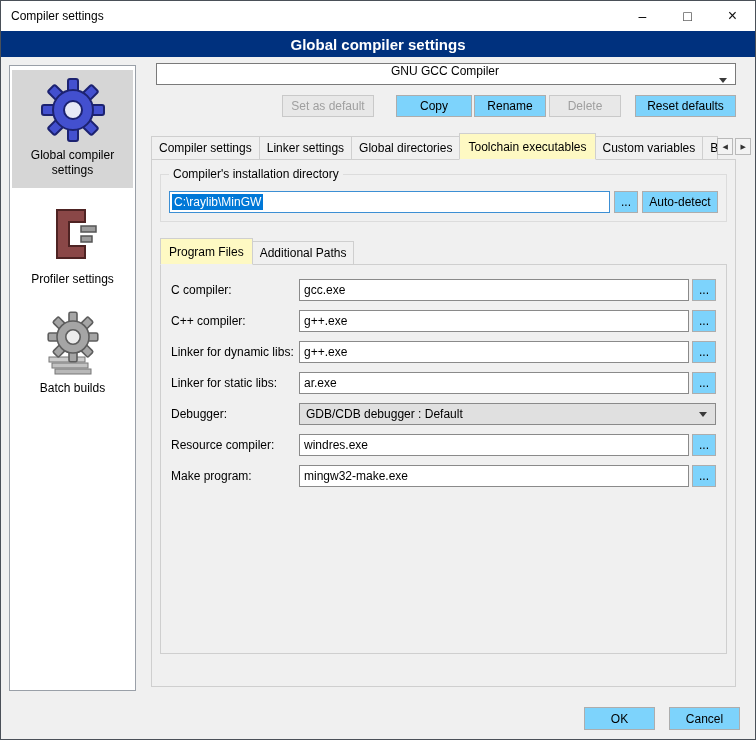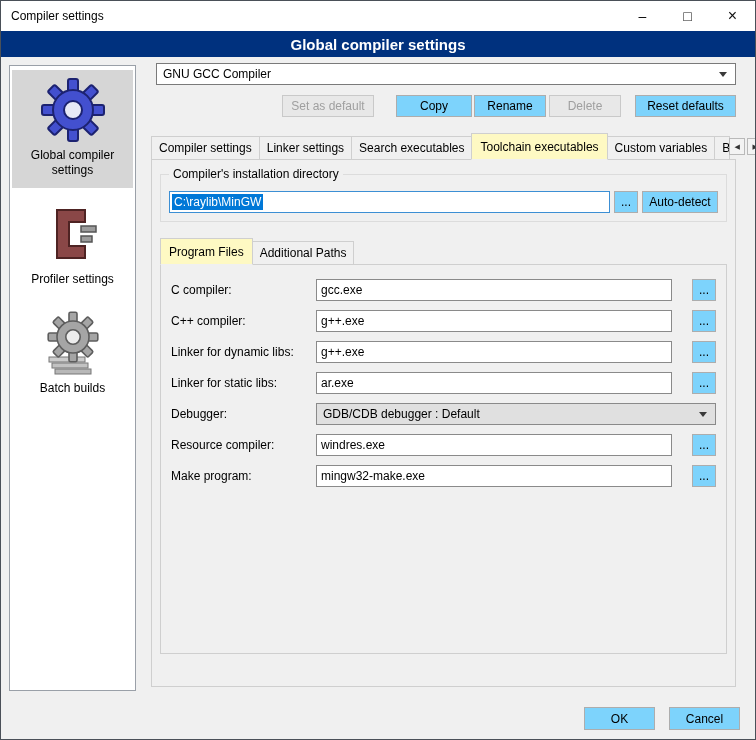--- a/index.html
+++ b/index.html
@@ -18,21 +18,21 @@
   
   .sidebar{position:absolute;left:8px;top:64px;width:127px;height:626px;background:#fff;border:1px solid #9aa0a8;box-sizing:border-box;padding:4px 2px;}
   .side-item{display:flex;flex-direction:column;align-items:center;text-align:center;padding:8px 2px 10px;margin-bottom:6px;}
   .side-item.selected{background:#d6d6d6;}
   .side-label{margin-top:6px;line-height:1.25;}
   .icon64{width:64px;height:64px;}
 
   
   .main{position:absolute;left:150px;top:62px;width:585px;}
   .sc-label{margin:4px 0 5px 6px;}
-  .combo{height:22px;background:#fff;border:1px solid #7a7a7a;display:flex;align-items:center;padding:0 8px 0 6px;box-sizing:border-box;margin-left:5px;}
+  .combo{height:22px;background:#fff;border:1px solid #7a7a7a;display:flex;align-items:center;padding:0 8px 0 6px;box-sizing:border-box;margin-left:5px;flex-direction:column;}
   .combo .chev{margin-left:auto;}
   .tri-down{width:0;height:0;border-left:4px solid transparent;border-right:4px solid transparent;border-top:5px solid #3a3a3a;}
 
   .btn{height:22px;background:#7dd3fc;border:1px solid #adadad;font-family:inherit;font-size:12px;padding:0 10px;box-sizing:border-box;}
   .btn.disabled{color:#9f9f9f;background:#e8e8e8;border-color:#c9c9c9;}
   .btn-row{margin:10px 0 0 5px;display:flex;align-items:center;}
   .btn-setdefault{margin-left:126px;width:92px;padding:0;}
   .btn-copy{margin-left:22px;width:76px;padding:0;}
   .btn-rename{margin-left:2px;width:72px;padding:0;}
   .btn-delete{margin-left:3px;width:72px;padding:0;}
@@ -53,21 +53,21 @@
   .dir-row{display:flex;gap:4px;}
   .textfield{flex:1;height:22px;background:#fff;border:1px solid #3c8fd4;box-sizing:border-box;display:flex;align-items:center;padding:0 2px;overflow:hidden;}
   .sel-text{background:#0078D7;color:#fff;padding:1px 2px;}
   .btn-sm{height:22px;min-width:24px;padding:0 4px;}
   .btn-autodetect{width:76px;height:22px;padding:0;}
   .note{margin:7px 0 1px 2px;color:#991111;white-space:nowrap;overflow:hidden;}
 
   .subtabs{margin:16px 2px -1px;display:flex;align-items:flex-end;position:relative;z-index:2;}
   .subpanel{border:1px solid #cfcfcf;margin:0 2px;height:390px;box-sizing:border-box;padding:14px 10px;position:relative;z-index:1;}
 
-  .frow{display:grid;grid-template-columns:125px 1fr 24px;column-gap:20px;align-items:center;margin-bottom:9px;}
+  .frow{display:grid;grid-template-columns:125px 1fr 24px;column-gap:3px;align-items:center;margin-bottom:9px;}
   .finput{height:22px;border:1px solid #8a8a8a;box-sizing:border-box;padding:0 4px;font:inherit;background:#fff;width:100%;}
   .fcombo{grid-column:2/4;height:22px;background:#e0e0e0;border:1px solid #8a8a8a;display:flex;align-items:center;padding:0 8px 0 6px;box-sizing:border-box;}
   .fcombo .chev{margin-left:auto;}
 
   .footer{position:absolute;right:15px;bottom:9px;display:flex;gap:14px;}
   .btn-ok,.btn-cancel{width:71px;height:23px;padding:0;}
 </style>
 </head>
 <body>
 
@@ -158,21 +158,21 @@
       <button class="btn disabled btn-setdefault">Set as default</button>
       <button class="btn btn-copy">Copy</button>
       <button class="btn btn-rename">Rename</button>
       <button class="btn disabled btn-delete">Delete</button>
       <button class="btn btn-reset">Reset defaults</button>
     </div>
 
     <div class="tabs">
       <div class="tab">Compiler settings</div>
       <div class="tab">Linker settings</div>
-      <div class="tab">Search executables</div>
+      <div class="tab">Global directories</div>
       <div class="tab active">Toolchain executables</div>
       <div class="tab">Custom variables</div>
       <div class="tab tab-cut">Buil</div>
       <div class="tab-arrows">
         <button class="arrow-btn">
             <span>◀</span>
           </button>
         <button class="arrow-btn">
             <span>▶</span>
           </button>

